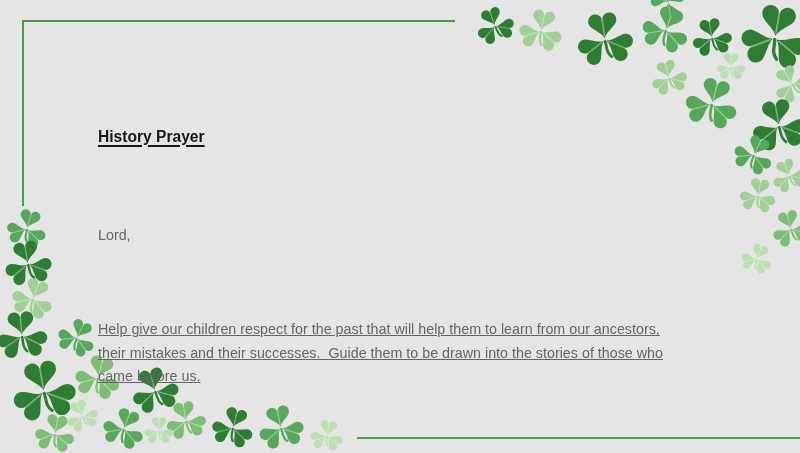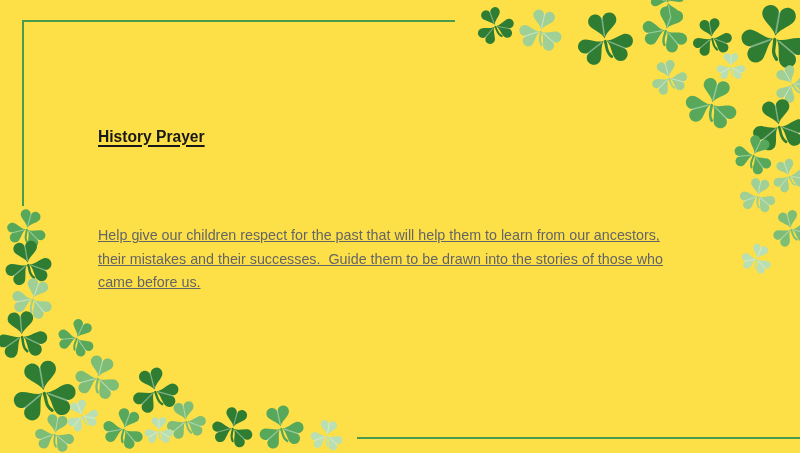--- a/index.html
+++ b/index.html
@@ -3,21 +3,21 @@
 <meta charset="utf-8">
 <style>
   html, body { margin: 0; padding: 0; }
   body {
     width: 800px; height: 453px;
     background: #ffffff;
     position: relative;
     overflow: hidden;
     font-family: "Liberation Sans", sans-serif;
   }
-  .page { position: absolute; inset: 0; width: 800px; height: 453px; background: #fde047; }
+  .page { position: absolute; inset: 0; width: 800px; height: 453px; background: #e5e5e5; }
 
   
   .deco-layer { position: absolute; inset: 0; width: 800px; height: 453px; pointer-events: none; }
 
   
   .frame-part { position: absolute; }
   .frame-top    { left: 22px; top: 20px;  width: 433px; height: 2px; }
   .frame-left   { left: 22px; top: 20px;  width: 2px;   height: 186px; }
   .frame-bottom { left: 357px; top: 437px; width: 443px; height: 2px; }
 
@@ -98,20 +98,21 @@
         <use href="#shamrock-shape" transform="translate(186,421) rotate(-10) scale(0.44)" color="#7dbd76"></use>
         <use href="#shamrock-shape" transform="translate(159,431) rotate(0) scale(0.32)" color="#badfb2"></use>
         <use href="#shamrock-shape" transform="translate(233,428) rotate(15) scale(0.46)" color="#2e7d32"></use>
         <use href="#shamrock-shape" transform="translate(281,428) rotate(-12) scale(0.5)" color="#57a85b"></use>
         <use href="#shamrock-shape" transform="translate(327,436) rotate(10) scale(0.36)" color="#badfb2"></use>
       </g>
   </svg>
 
   <div class="prayer" style="color: rgb(101, 101, 101);">
     <p class="prayer-title" style="color: rgb(24, 24, 24);">History Prayer</p>
+    <p class="salutation">Lord,</p>
     <p class="para">Help give our children respect for the past that will help them to learn from our ancestors,
 their mistakes and their successes.  Guide them to be drawn into the stories of those who
 came before us.</p>
     
     
   </div>
 
 </div>
 
 </body></html>

